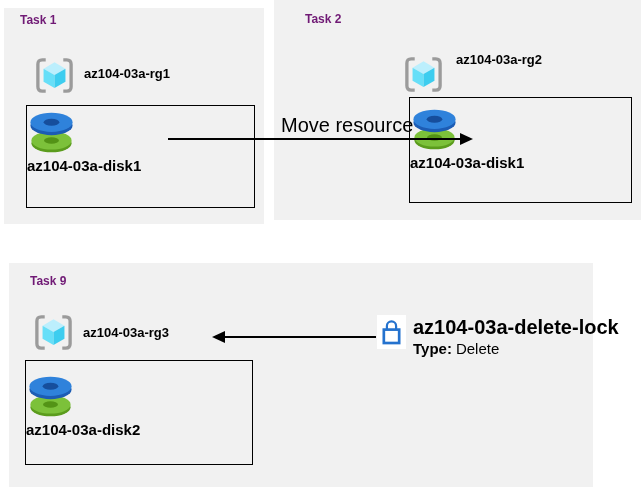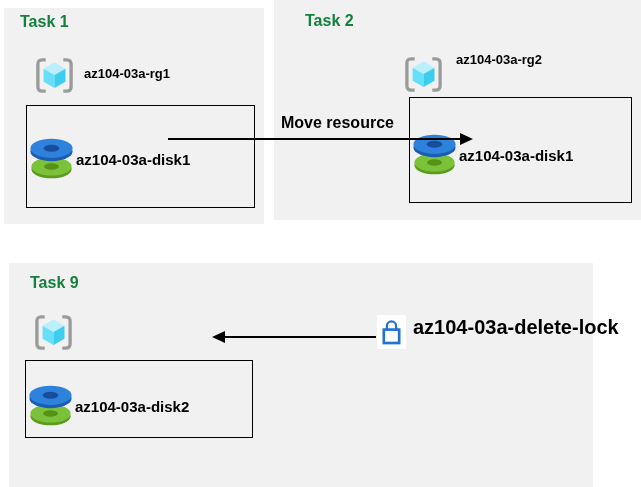--- a/index.html
+++ b/index.html
@@ -5,56 +5,56 @@
   html,body{margin:0;padding:0;background:#ffffff;}
   .stage{
     position:relative;width:641px;height:487px;background:#ffffff;overflow:hidden;
     font-family:"Liberation Sans", sans-serif;color:#000000;
   }
   .panel{position:absolute;background:#f1f1f1;}
   #panel-task1{left:4px;top:8px;width:260px;height:216px;}
   #panel-task2{left:274px;top:0px;width:367px;height:220px;}
   #panel-task3{left:9px;top:263px;width:584px;height:224px;}
   .panel-title{
-    position:absolute;font-size:16px;font-weight:700;color:#15803d;white-space:nowrap;
+    position:absolute;font-size:12px;font-weight:700;color:#701a75;white-space:nowrap;
   }
   #title-task1{left:20px;top:13px;}
   #title-task2{left:305px;top:12px;}
   #title-task3{left:30px;top:274px;}
   .rg-icon{position:absolute;width:43px;height:43px;}
   #rg-icon-1{left:33px;top:54px;}
   #rg-icon-2{left:402px;top:53px;}
   #rg-icon-3{left:32px;top:311px;}
   .rg-label{position:absolute;font-size:13px;font-weight:700;white-space:nowrap;}
   #rg-label-1{left:84px;top:66px;}
   #rg-label-2{left:456px;top:52px;}
   #rg-label-3{left:83px;top:325px;}
   .res-box{
     position:absolute;border:1.5px solid #000000;box-sizing:border-box;
-    display:flex;flex-direction:row;align-items:center;
+    display:flex;flex-direction:column;
   }
   #res-box-1{left:26px;top:105px;width:229px;height:103px;padding-top:3px;}
   #res-box-2{left:409px;top:97px;width:223px;height:106px;padding-top:8px;}
-  #res-box-3{left:25px;top:360px;width:228px;height:78px;padding-top:12px;}
+  #res-box-3{left:25px;top:360px;width:228px;height:105px;padding-top:12px;}
   .disk-icon{width:49px;height:46px;}
   .disk-label{font-size:15px;font-weight:700;margin-top:2px;white-space:nowrap;}
   .hline{position:absolute;height:2px;background:#000000;}
   #move-line{left:168px;top:138px;width:293px;}
   #lock-line{left:224px;top:336px;width:152px;}
   .arrow-right{
     position:absolute;width:0;height:0;
     border-left:13px solid #000000;border-top:6px solid transparent;border-bottom:6px solid transparent;
   }
   #move-arrowhead{left:460px;top:133px;}
   .arrow-left{
     position:absolute;width:0;height:0;
     border-right:13px solid #000000;border-top:6px solid transparent;border-bottom:6px solid transparent;
   }
   #lock-arrowhead{left:212px;top:331px;}
-  #move-label{position:absolute;left:281px;top:114px;font-size:16px;font-weight:700;white-space:nowrap;}
+  #move-label{position:absolute;left:281px;top:114px;font-size:20px;font-weight:400;white-space:nowrap;}
   #lock-tile{
     position:absolute;left:377px;top:315px;width:29px;height:34px;background:#ffffff;
     display:flex;align-items:center;justify-content:center;
   }
   #lock-text{position:absolute;left:413px;top:317px;line-height:20px;white-space:nowrap;}
   #lock-name{font-size:20px;font-weight:700;}
   #lock-type-line{font-size:15px;margin-top:2px;}
   #lock-type-label{font-weight:700;}
   #lock-type-value{margin-left:4px;}
 </style>
@@ -95,20 +95,21 @@
 
   <div class="rg-icon icon-rg" id="rg-icon-3">
   <svg viewBox="0 0 44 44" width="43" height="43" xmlns="http://www.w3.org/2000/svg">
     <path d="M13 6 H9.5 C6.4 6 5 7.4 5 10.5 V33.5 C5 36.6 6.4 38 9.5 38 H13" fill="none" stroke="#9B9B9B" stroke-width="3.4"></path>
     <path d="M31 6 H34.5 C37.6 6 39 7.4 39 10.5 V33.5 C39 36.6 37.6 38 34.5 38 H31" fill="none" stroke="#9B9B9B" stroke-width="3.4"></path>
     <polygon points="22,8.5 33.2,15 22,21.5 10.8,15" fill="#BCEFFD"></polygon>
     <polygon points="10.8,15 22,21.5 22,34.8 10.8,28.3" fill="#67DFF8"></polygon>
     <polygon points="33.2,15 22,21.5 22,34.8 33.2,28.3" fill="#3DCDEF"></polygon>
   </svg>
 </div>
+  <div class="rg-label" id="rg-label-3">az104-03a-rg3</div>
 
   <div class="res-box" id="res-box-1">
     <div class="disk-icon icon-disk">
   <svg viewBox="0 0 50 47" width="49" height="46" xmlns="http://www.w3.org/2000/svg">
     <ellipse cx="25" cy="35" rx="20.5" ry="9.3" fill="#5B9C1D"></ellipse>
     <ellipse cx="25" cy="32.2" rx="20.5" ry="9.3" fill="#7CC13A"></ellipse>
     <ellipse cx="25" cy="32.2" rx="7.6" ry="3.4" fill="#539316"></ellipse>
     <ellipse cx="25" cy="16.9" rx="21.5" ry="9.8" fill="#1C5CB4"></ellipse>
     <ellipse cx="25" cy="13.6" rx="21.5" ry="9.8" fill="#2F82DB"></ellipse>
     <ellipse cx="25" cy="13.6" rx="8" ry="3.6" fill="#164E9C"></ellipse>
@@ -153,15 +154,16 @@
   <div class="hline" id="lock-line"></div>
 
   <div id="lock-tile">
     <svg viewBox="0 0 24 29" width="23" height="28" xmlns="http://www.w3.org/2000/svg">
       <path d="M7.2 12 V8.2 a4.8 4.8 0 0 1 9.6 0 V12" fill="none" stroke="#2472CE" stroke-width="2.3"></path>
       <rect x="4" y="12" width="16" height="14" fill="none" stroke="#2472CE" stroke-width="2.8"></rect>
     </svg>
   </div>
   <div id="lock-text">
     <div id="lock-name">az104-03a-delete-lock</div>
+    <div id="lock-type-line"><span id="lock-type-label">Type:</span><span id="lock-type-value">Delete</span></div>
   </div>
 
 </div>
 
 </body></html>

